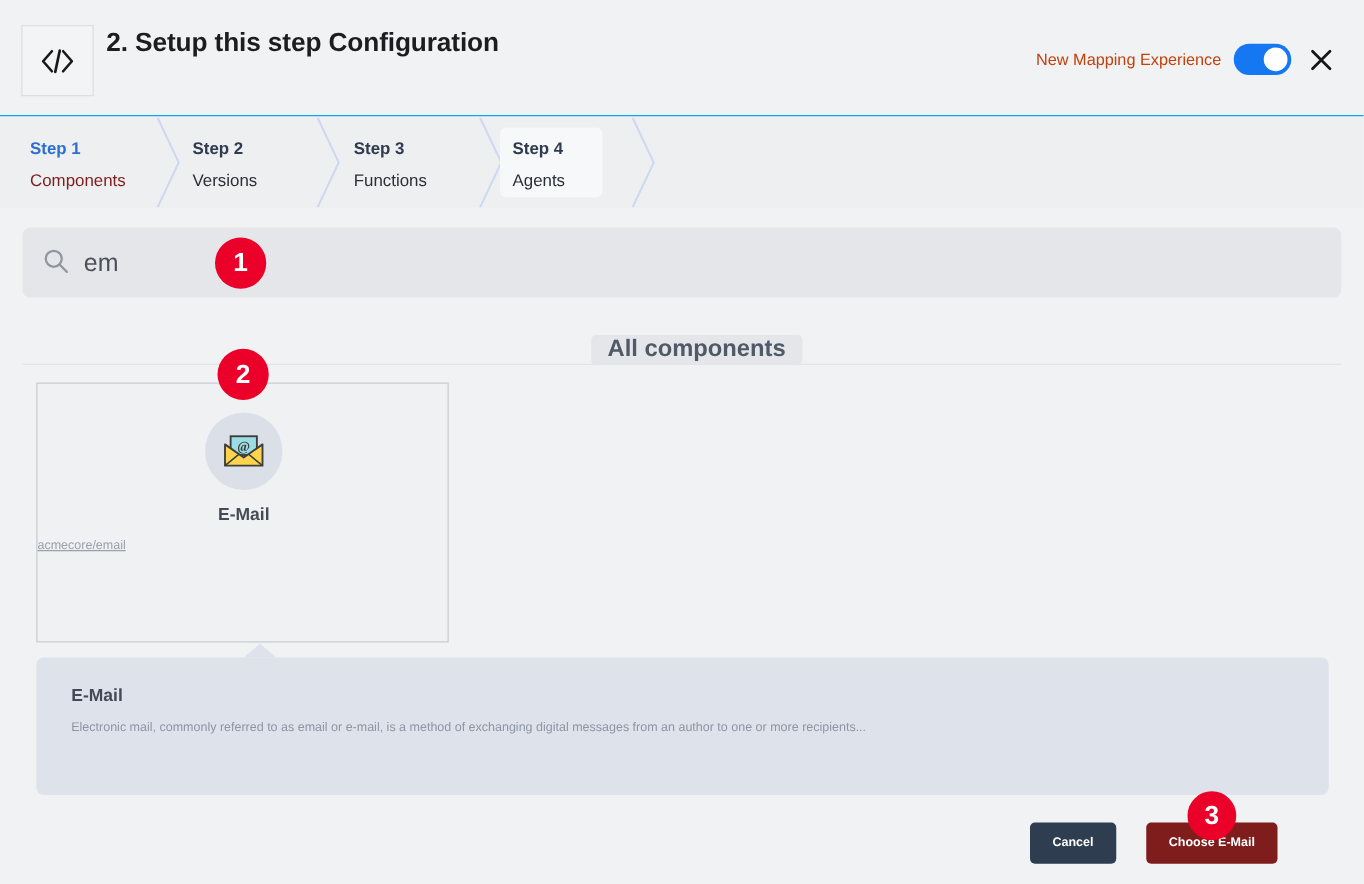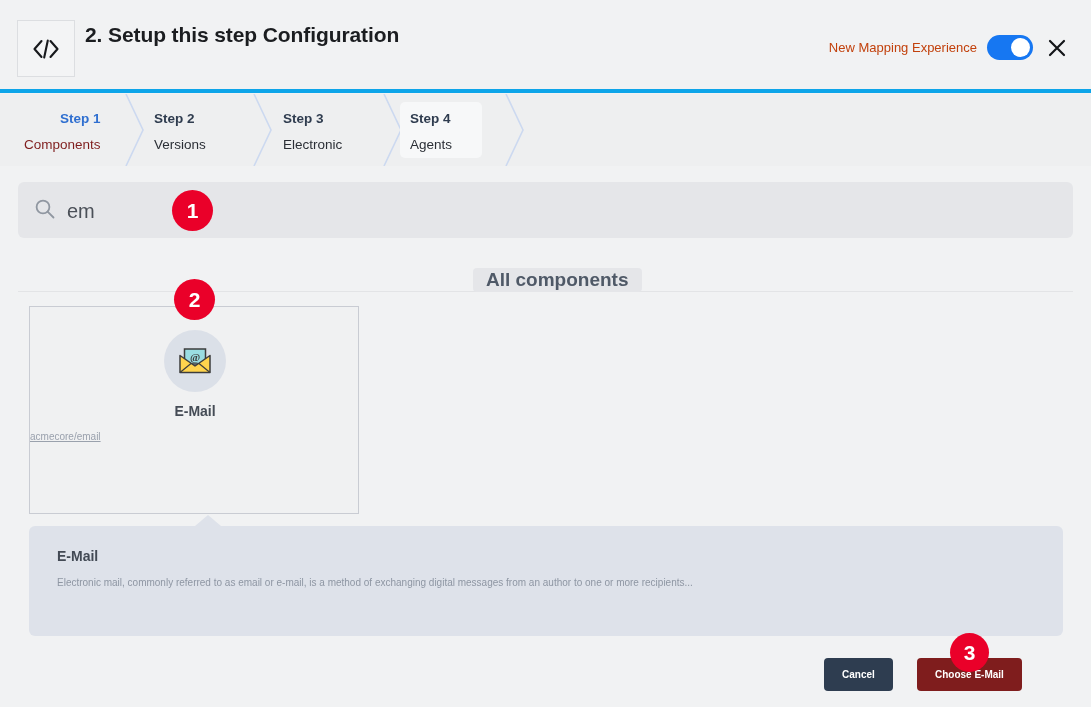--- a/index.html
+++ b/index.html
@@ -16,21 +16,21 @@
     position: relative;
   }
 
   
   .header {
     position: absolute;
     left: 0; top: 0;
     width: 1091px;
     height: 93px;
     background: #f1f2f3;
-    border-bottom: 4px solid #0ea5e9;
+    border-bottom: 1px solid #0ea5e9;
     box-sizing: border-box;
   }
   .header-icon-box {
     position: absolute;
     left: 17px; top: 20px;
     width: 58px; height: 57px;
     border: 1px solid #dcdee1;
     background: #f3f4f5;
     box-sizing: border-box;
     display: flex;
@@ -110,21 +110,21 @@
     padding-top: 10px;
     white-space: nowrap;
   }
   .step-sub {
     font-size: 13.5px;
     line-height: 1;
     padding-top: 12px;
     color: #2b2f36;
     white-space: nowrap;
   }
-  .step.active .step-title { color: #2f6fd0; margin-left: 36px; }
+  .step.active .step-title { color: #2f6fd0; }
   .step.active .step-sub   { color: #7f1d1d; }
   .step.hovered .step-inner { background: #f7f8f9; }
 
   .chev {
     position: absolute;
     top: 0;
     width: 22px; height: 72px;
     pointer-events: none;
   }
   .chev svg { display:block; }
@@ -331,21 +331,21 @@
   </div>
   <div class="chev" style="left:253px;">
     <svg width="22" height="72" viewBox="0 0 22 72">
         <path d="M1 0 L18 36 L1 72" fill="none" stroke="#ccd9f0" stroke-width="1.6"></path>
       </svg>
   </div>
 
   <div class="step" id="step2" style="left:273px;">
     <div class="step-inner">
       <div class="step-title">Step 3</div>
-      <div class="step-sub">Electronic</div>
+      <div class="step-sub">Functions</div>
     </div>
   </div>
   <div class="chev" style="left:383px;">
     <svg width="22" height="72" viewBox="0 0 22 72">
         <path d="M1 0 L18 36 L1 72" fill="none" stroke="#ccd9f0" stroke-width="1.6"></path>
       </svg>
   </div>
 
   <div class="step hovered" id="step3" style="left:400px;">
     <div class="step-inner" style="width:82px;">

